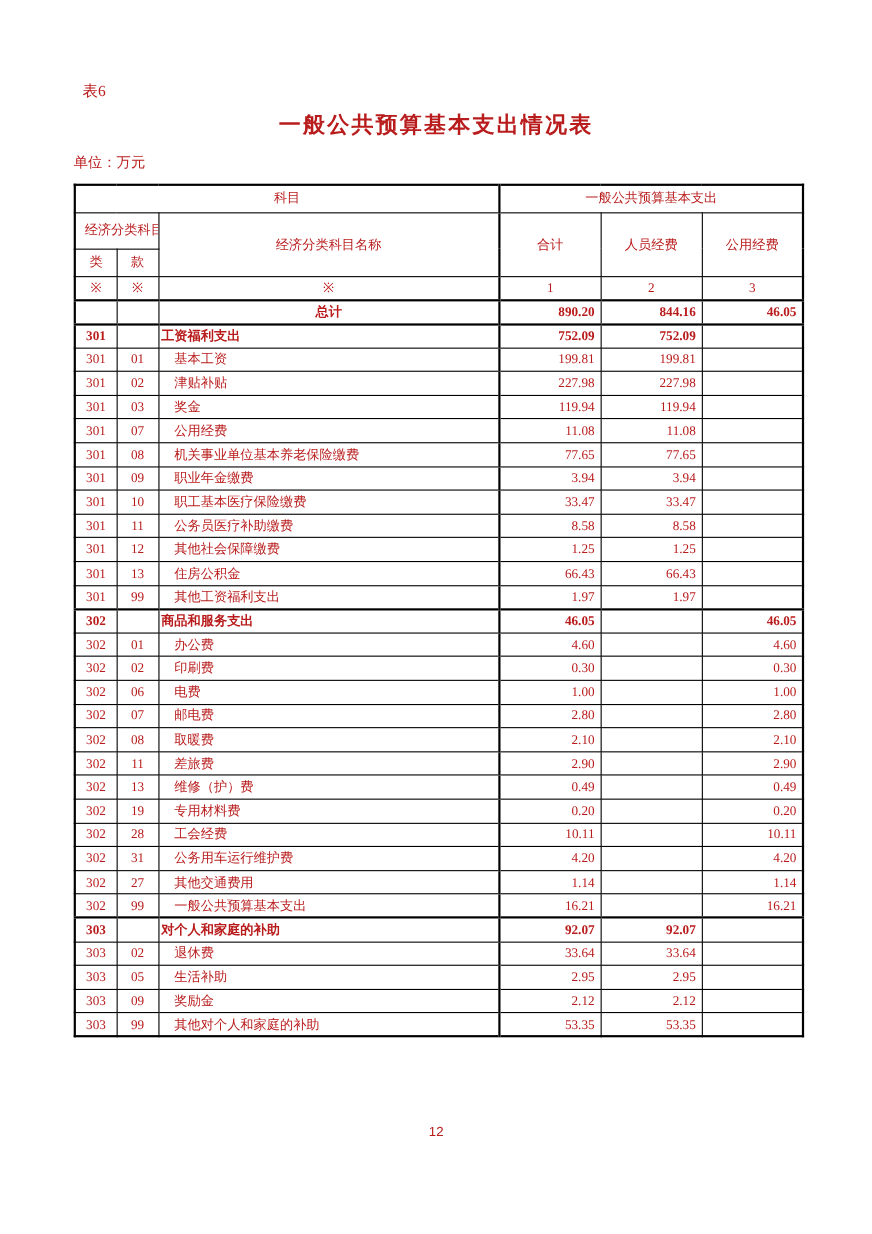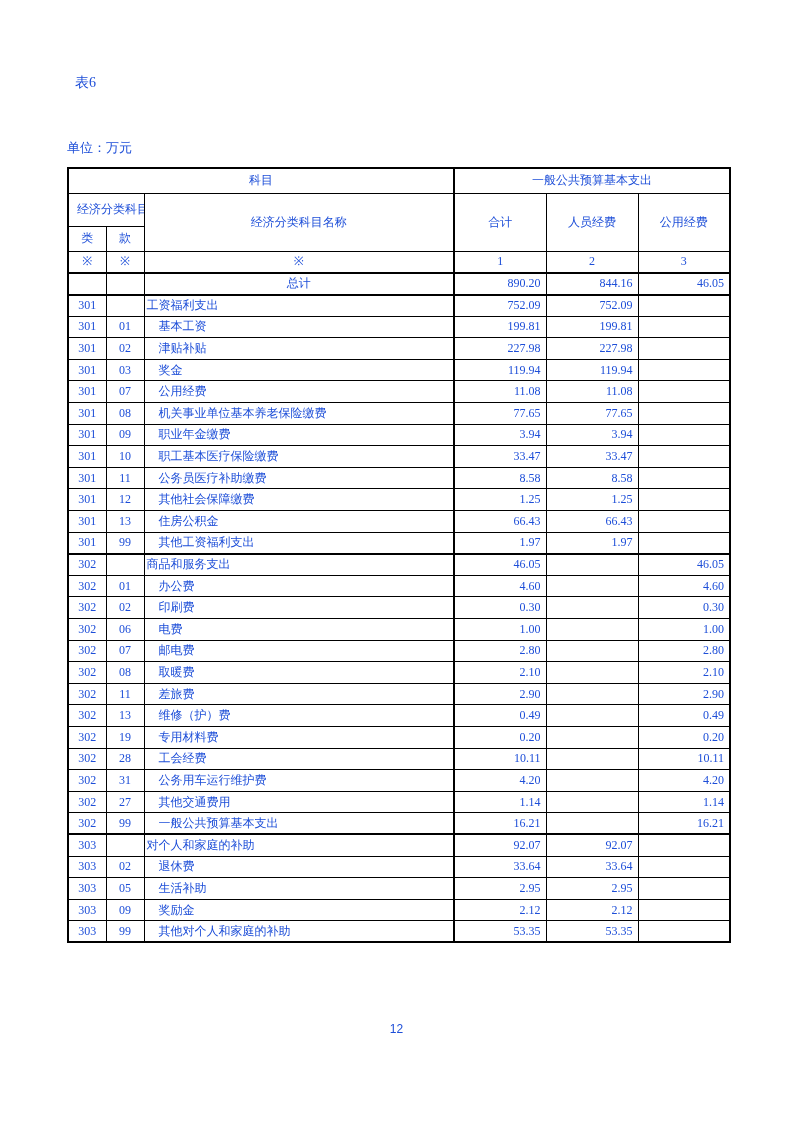--- a/index.html
+++ b/index.html
@@ -2,21 +2,21 @@
 <html><head>
 <meta charset="utf-8">
 <style>
   * { margin:0; padding:0; box-sizing:border-box; }
   html,body { background:#888; }
   .page {
     position:relative;
     width:793px; height:1122px;
     margin:0 auto;
     background:#ffffff;
-    color:#1d4ed8;
+    color:#b91c1c;
     font-family:"Liberation Serif","DejaVu Serif",serif;
   }
   .table-label{
     position:absolute; left:75px; top:74px;
     font-size:14px;
   }
   .doc-title{
     position:absolute; left:0; top:100px; width:100%;
     text-align:center;
     font-size:20px; font-weight:bold; letter-spacing:2px;
@@ -44,36 +44,37 @@
   th.name-head, th.total-head, th.personnel-head, th.public-head{ text-align:center; }
   tr.hr3 th{ height:25px; text-align:center; }
   tr.marks td{ height:22px; text-align:center; border-bottom:2px solid #000; }
   th.subject-head{ border-right:2px solid #000; }
   .b-left{ border-left:2px solid #000 !important; }
   
   tbody td{ height:21.6px; }
   td.cell-cls, td.cell-sec{ text-align:center; }
   td.cell-name{ text-align:left; padding-left:14px; }
   td.cell-num{ text-align:right; padding-right:5px; }
-  tr.section td{ font-weight:normal; border-top:2px solid #000; }
+  tr.section td{ font-weight:bold; border-top:2px solid #000; }
   tr.section td.cell-name{ padding-left:2px; font-family:"Liberation Sans","DejaVu Sans",sans-serif; font-size:12px; }
   tr.grand td.cell-name{ text-align:center; padding-left:0; }
   .page-number{
     position:absolute; left:0; top:1022px; width:100%;
     text-align:center; font-size:12px;
     font-family:"Liberation Sans","DejaVu Sans",sans-serif;
   }
 </style>
 </head>
 <body>
 
 <div class="page">
 
   <div class="table-label">表6</div>
 
+  <div class="doc-title">一般公共预算基本支出情况表</div>
 
   <div class="meta-line">
     <span>单位：万元</span>
   </div>
 
   <table class="budget">
     <colgroup>
       <col style="width:38px">
         <col style="width:38px">
         <col style="width:310px">

